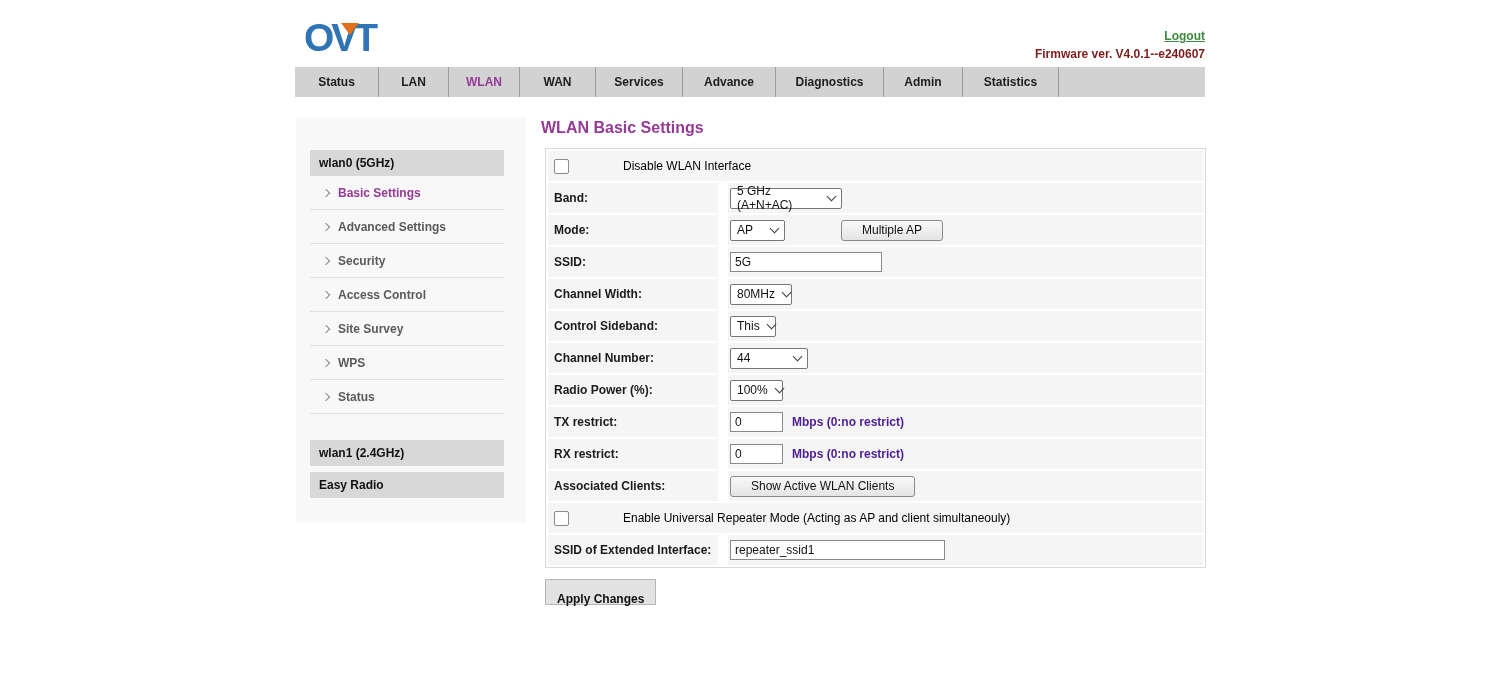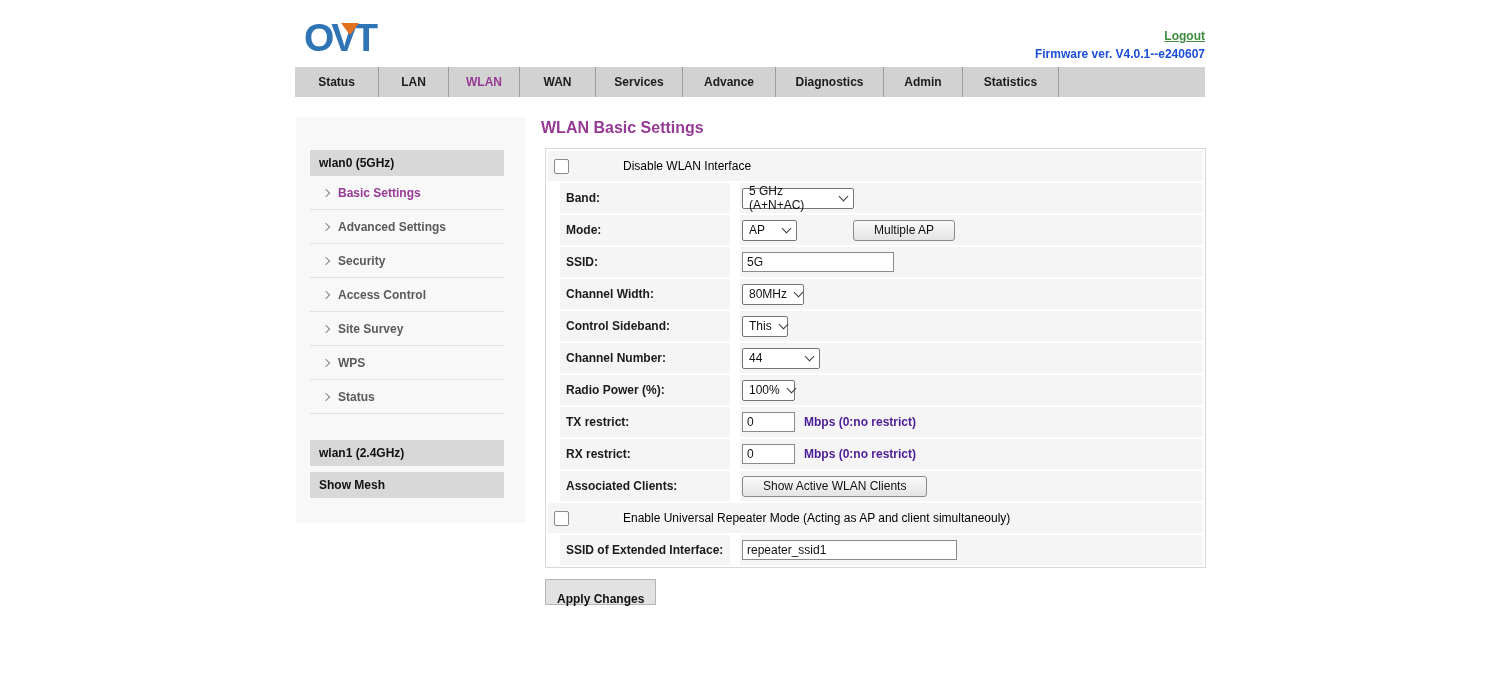--- a/index.html
+++ b/index.html
@@ -7,21 +7,21 @@
     width:1500px;height:687px;position:relative;background:#ffffff;
     font-family:"Liberation Sans",sans-serif;overflow:hidden;color:#1a1a1a;
   }
   
   .logo{position:absolute;left:304px;top:16px;width:90px;height:44px;}
   .logo-text{font-size:39px;font-weight:bold;color:#2f74b5;letter-spacing:-3px;line-height:44px;}
   .logo-tri{position:absolute;left:37px;top:7px;width:0;height:0;
     border-left:9px solid transparent;border-right:9px solid transparent;border-top:12px solid #e2711d;}
   .top-right{position:absolute;right:295px;top:26px;text-align:right;}
   .logout{display:inline-block;color:#3d8b3d;font-size:12px;font-weight:bold;text-decoration:underline;cursor:pointer;}
-  .firmware{font-size:12px;font-weight:bold;color:#1d4ed8;margin-top:3px;}
+  .firmware{font-size:12px;font-weight:bold;color:#7f1d1d;margin-top:3px;}
   
   .navbar{position:absolute;left:295px;top:67px;width:910px;height:30px;background:#d2d2d2;display:flex;}
   .tab{display:flex;align-items:center;justify-content:center;font-size:12px;font-weight:bold;
     color:#1c1c1c;border-right:1px solid #9e9e9e;box-sizing:border-box;cursor:pointer;}
   .tab.active{color:#963a96;text-align:center;}
   .tab-filler{flex:1;}
   
   .sidebar{position:absolute;left:296px;top:117px;width:230px;height:406px;background:#f8f8f8;}
   .side-header{margin-left:14px;width:194px;height:26px;background:#d8d8d8;display:flex;align-items:center;
     padding-left:9px;box-sizing:border-box;font-size:12px;font-weight:bold;color:#111;cursor:pointer;}
@@ -35,21 +35,21 @@
   .side-spacer{height:26px;}
   .side-gap{height:6px;}
   
   .main{position:absolute;left:541px;top:119px;width:665px;}
   .page-title{font-size:16px;font-weight:bold;color:#963a96;margin:0;line-height:18px;}
   .desc{margin:4px 0 0;font-size:12px;color:#949494;line-height:16px;max-width:650px;}
   .panel{margin:11px 0 0 4px;width:661px;box-sizing:border-box;border:1px solid #d8d8d8;padding:2px;background:#fff;}
   .frow{display:flex;height:30px;margin-bottom:2px;}
   .frow:last-child{margin-bottom:0;}
   .cell-label{width:170px;background:#f5f5f6;display:flex;align-items:center;padding-left:6px;
-    box-sizing:border-box;margin-right:10px;flex:0 0 auto;margin-left:12px;}
+    box-sizing:border-box;margin-right:10px;flex:0 0 auto;}
   .cell-field{flex:1;background:#f5f5f6;display:flex;align-items:center;padding-left:2px;}
   .frow.full{background:#f5f5f6;align-items:center;padding-left:6px;box-sizing:border-box;}
   .lbl{font-size:12px;font-weight:bold;color:#1a1a1a;}
   .cb-label{font-size:12px;font-weight:normal;color:#000000;padding-left:44px;}
   .cbx{width:13px;height:13px;border:1px solid #8a8a8a;border-radius:2px;background:#fff;
     margin-right:10px;flex:0 0 auto;cursor:pointer;}
   .sel{display:inline-flex;align-items:center;justify-content:space-between;background:#fff;
     border:1px solid #767676;border-radius:2px;height:21px;box-sizing:border-box;
     padding:0 6px;font-size:12px;color:#111;cursor:pointer;}
   .chev{width:6px;height:6px;border-right:1.5px solid #3c3c3c;border-bottom:1.5px solid #3c3c3c;
@@ -116,21 +116,21 @@
       <span class="side-chev"></span>
       <span>WPS</span>
     </div>
     <div class="side-item">
       <span class="side-chev"></span>
       <span>Status</span>
     </div>
     <div class="side-spacer"></div>
     <div class="side-header">wlan1 (2.4GHz)</div>
     <div class="side-gap"></div>
-    <div class="side-header">Show Mesh</div>
+    <div class="side-header">Easy Radio</div>
   </div>
 
   <div class="main">
     <h1 class="page-title">WLAN Basic Settings</h1>
 
     <div class="panel">
 
       <div class="frow full">
         <span class="cbx"></span>
         <span class="cb-label">Disable WLAN Interface</span>

